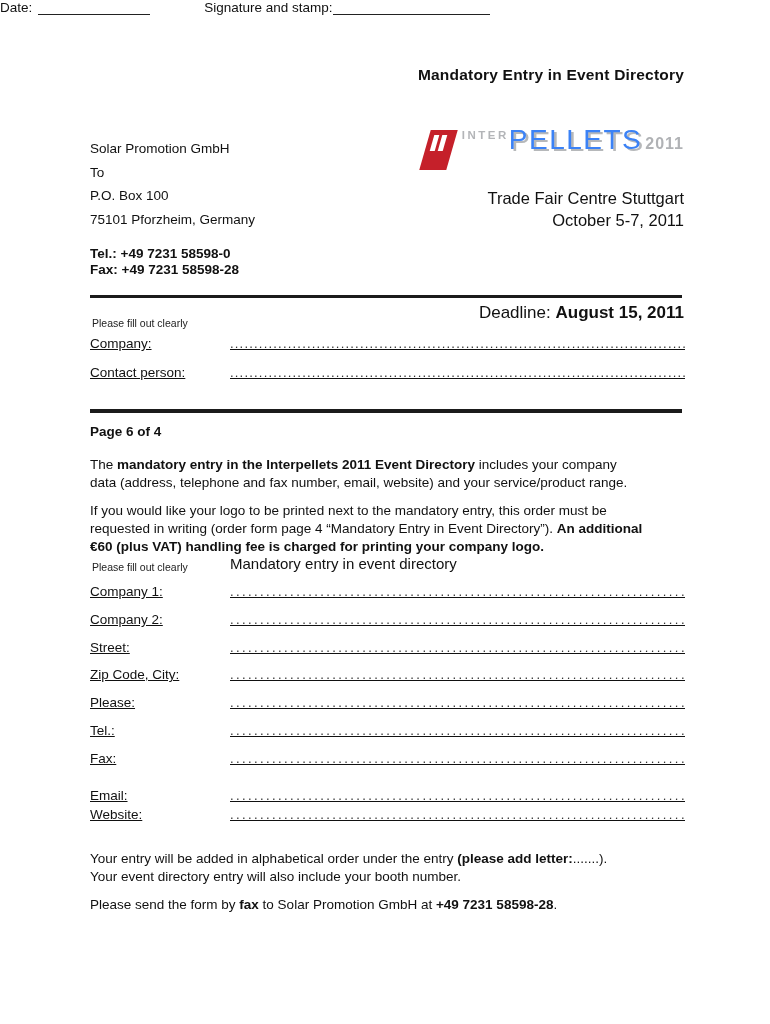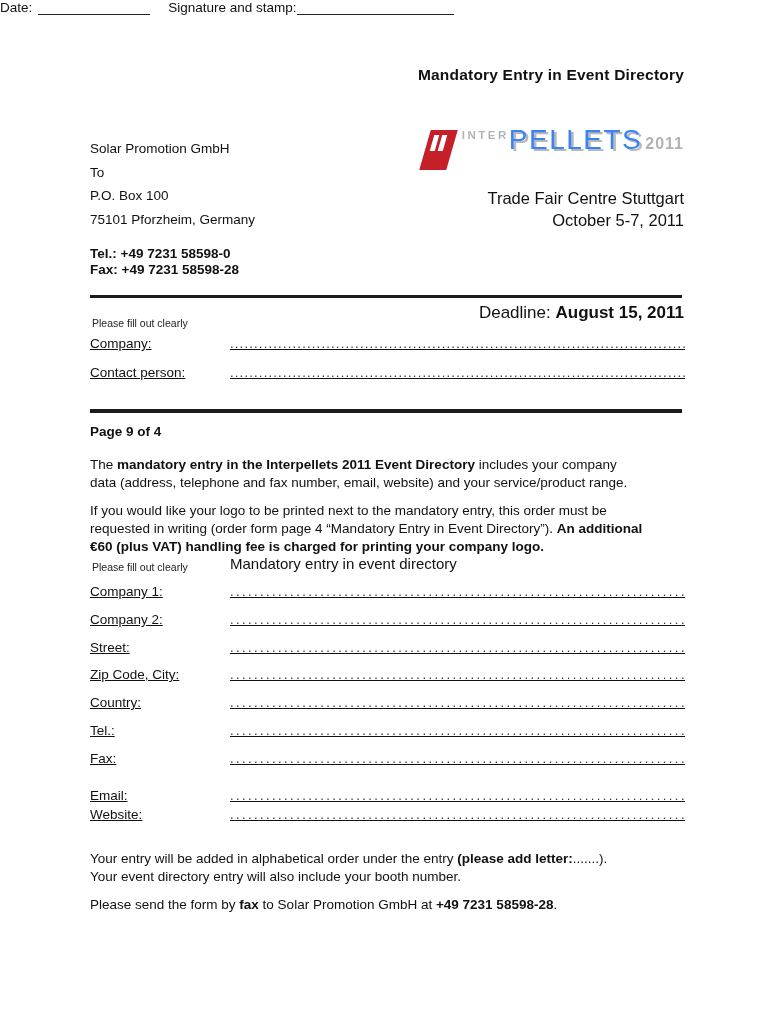--- a/index.html
+++ b/index.html
@@ -39,21 +39,21 @@
   .pagemarker{left:90px;top:424px;font-size:13.5px;font-weight:bold;}
   .para{left:90px;width:610px;font-size:13.5px;line-height:18px;}
   .p1{top:456px;} .p2{top:502px;}
   .para .ln{white-space:nowrap;}
   .formhead{left:230px;top:555px;font-size:15px;}
   .alpha{top:850px;} .send{top:896px;}
   .datesig{left:92px;top:936px;width:595px;display:flex;align-items:center;font-size:13.5px;}
   .uline{display:inline-block;border-bottom:1.4px solid #222;height:14px;}
   .u-date{width:112px;margin-left:6px;}
   .u-sig{width:157px;}
-  .siglabel{margin-left:18px;}
+  .siglabel{margin-left:54px;}
 </style>
 </head>
 <body>
 
 <div class="page">
 
   <div class="abs doc-title">Mandatory Entry in Event Directory</div>
 
   <div class="abs addr">
     <div>Solar Promotion GmbH</div>
@@ -96,21 +96,21 @@
     <span class="flabel">Company:</span>
     <span class="dotline d1">............................................................................................................................................................................</span>
   </div>
   <div class="frow" style="top:365px">
     <span class="flabel">Contact person:</span>
     <span class="dotline d1">............................................................................................................................................................................</span>
   </div>
 
   <div class="abs rule rule2"></div>
 
-  <div class="abs pagemarker">Page 9 of 4</div>
+  <div class="abs pagemarker">Page 6 of 4</div>
 
   <div class="abs para p1">
     <div class="ln"><span>The </span><span class="b">mandatory entry in the Interpellets 2011 Event Directory</span><span> includes your company</span></div>
     <div class="ln"><span>data (address, telephone and fax number, email, website) and your service/product range.</span></div>
   </div>
   <div class="abs para p2">
     <div class="ln"><span>If you would like your logo to be printed next to the mandatory entry, this order must be</span></div>
     <div class="ln"><span>requested in writing (order form page 4 “Mandatory Entry in Event Directory”). </span><span class="b">An additional</span></div>
     <div class="ln"><span class="b">€60 (plus VAT) handling fee is charged for printing your company logo.</span></div>
   </div>
@@ -128,21 +128,21 @@
   </div>
   <div class="frow" style="top:640px">
     <span class="flabel">Street:</span>
     <span class="dotline d2">............................................................................................................................................................................</span>
   </div>
   <div class="frow" style="top:667px">
     <span class="flabel">Zip Code, City:</span>
     <span class="dotline d2">............................................................................................................................................................................</span>
   </div>
   <div class="frow" style="top:695px">
-    <span class="flabel">Country:</span>
+    <span class="flabel">Please:</span>
     <span class="dotline d2">............................................................................................................................................................................</span>
   </div>
   <div class="frow" style="top:723px">
     <span class="flabel">Tel.:</span>
     <span class="dotline d2">............................................................................................................................................................................</span>
   </div>
   <div class="frow" style="top:751px">
     <span class="flabel">Fax:</span>
     <span class="dotline d2">............................................................................................................................................................................</span>
   </div>

